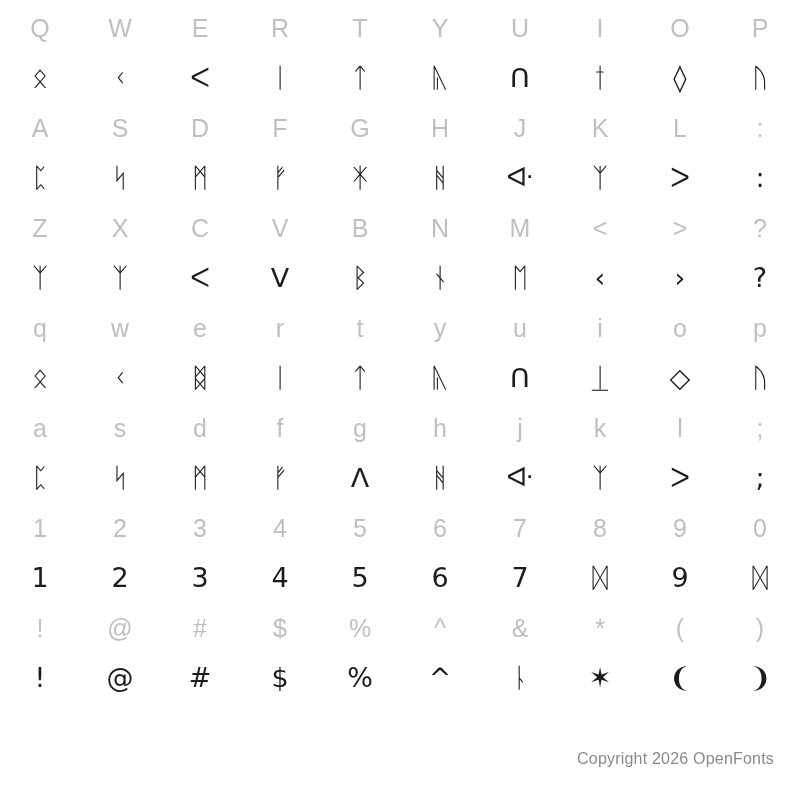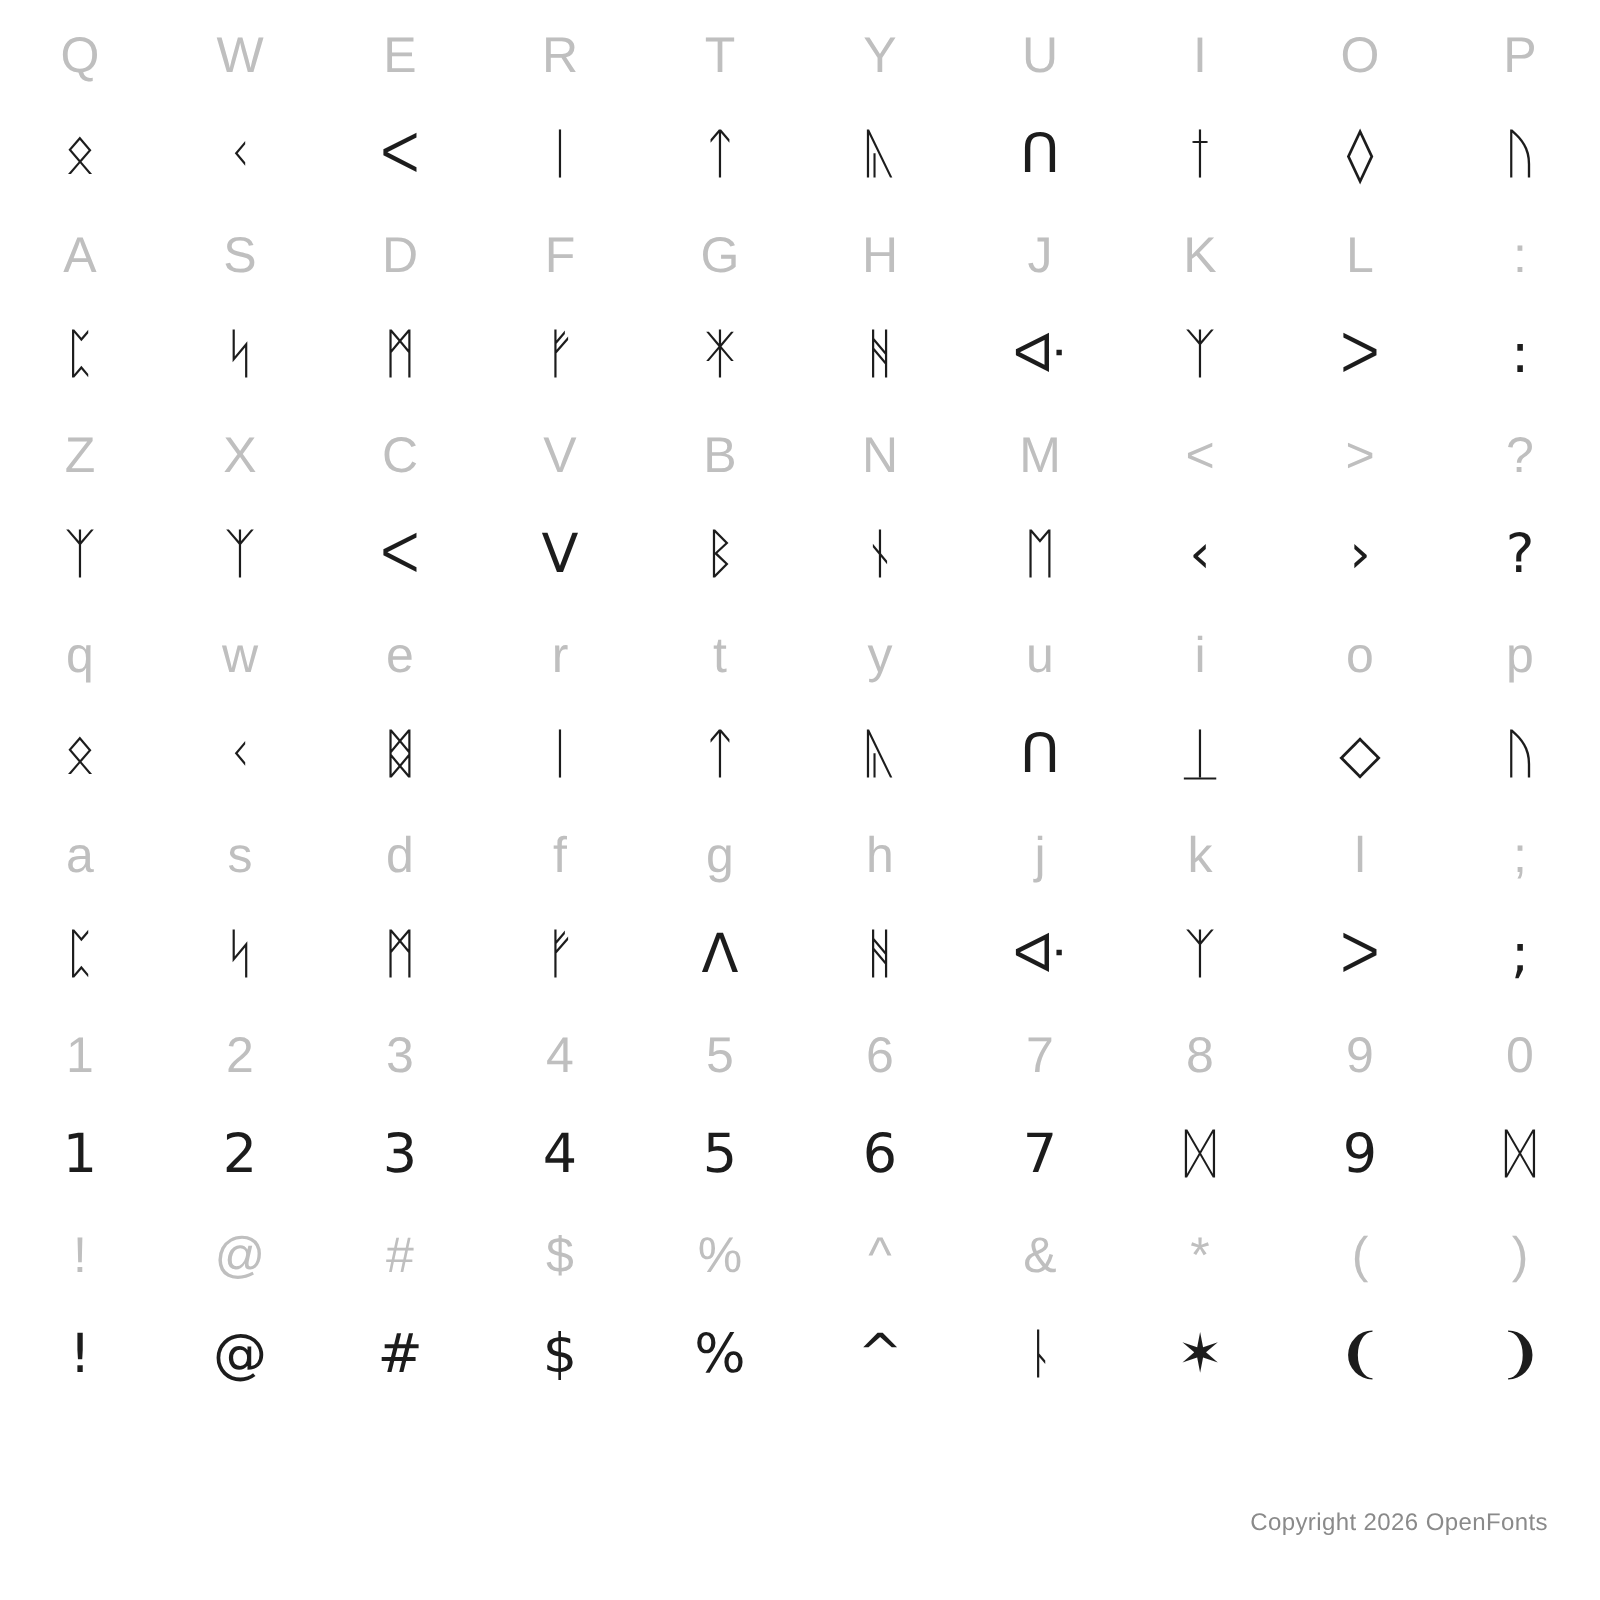--- a/index.html
+++ b/index.html
@@ -55,21 +55,21 @@
     font-family: "DejaVu Sans", sans-serif;
     font-size: 27px;
     color: #1c1c1c;
     font-weight: 500;
   }
   .copyright {
     position: absolute;
     right: 26px;
     bottom: 32px;
     font-family: "Liberation Sans", sans-serif;
-    font-size: 12px;
+    font-size: 16px;
     color: #8a8a8a;
     letter-spacing: 0.2px;
   }
 </style>
 </head>
 <body>
 
 <div id="sheet">
   <div class="grid" id="grid">
       <div class="row row-key">

